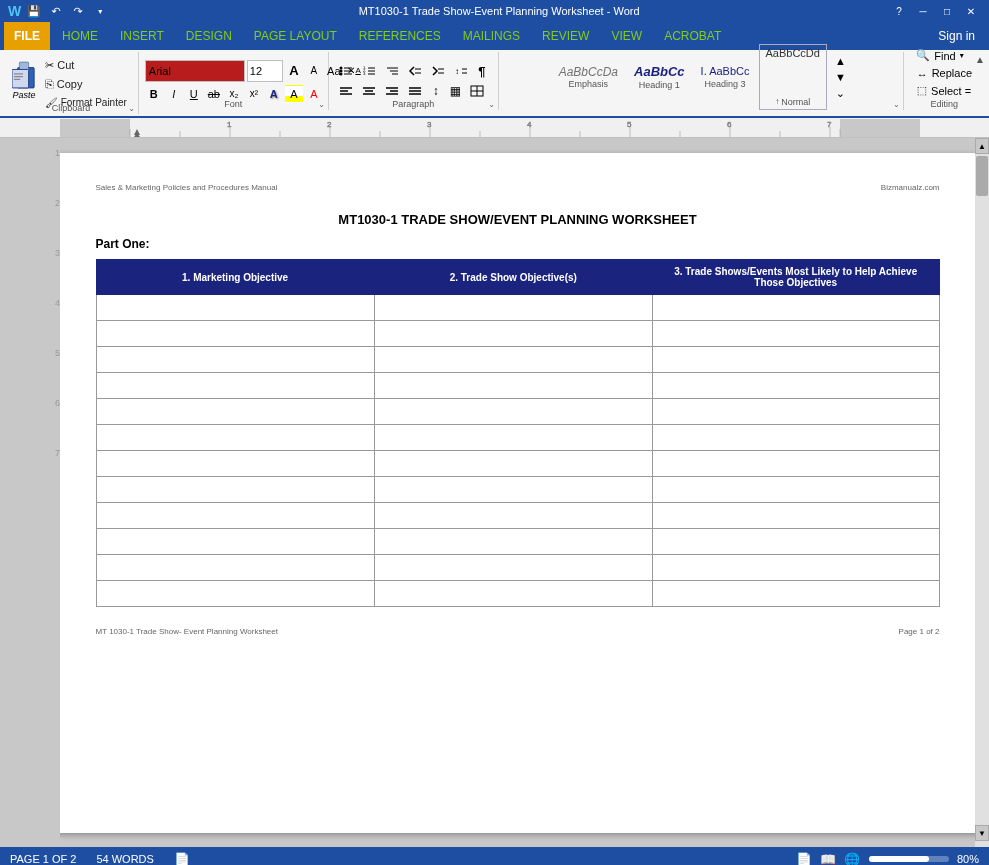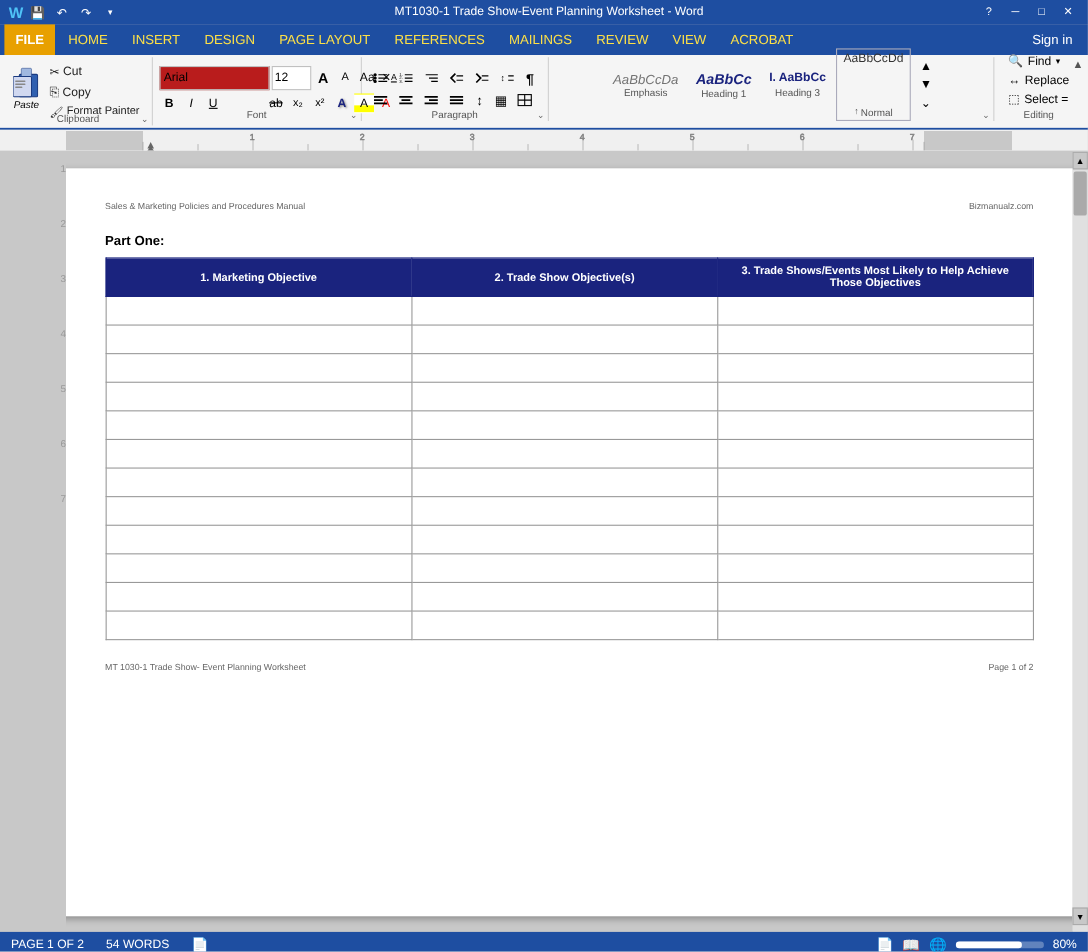--- a/index.html
+++ b/index.html
@@ -33,21 +33,21 @@
       color: white;
       padding: 4px 10px;
       font-weight: bold;
       font-size: 12px;
       cursor: pointer;
       height: 100%;
       display: flex;
       align-items: center;
     }
     .menu-item {
-      color: #fde047;
+      color: #84cc16;
       padding: 4px 10px;
       font-size: 12px;
       cursor: pointer;
     }
     .sign-in { margin-left: auto; color: white; font-size: 12px; padding: 4px 10px; }
     .ribbon-btn {
       background: transparent;
       border: none;
       cursor: pointer;
       padding: 2px 3px;
@@ -328,21 +328,21 @@
       right: 4px;
       top: 4px;
       font-size: 10px;
       cursor: pointer;
       color: #555;
     }
 
     
     .emphasis-preview { font-style: italic; color: #737373; font-size: 12px; }
     .h1-preview { color: #1a237e; font-size: 13px; font-weight: bold; font-style: italic; }
-    .h3-preview { color: #1a237e; font-size: 11px; font-weight: bold; }
+    .h3-preview { color: #1a237e; font-size: 11px; font-weight: normal; }
     .normal-preview { font-size: 11px; color: #333; }
     .qa-btn {
       background: transparent;
       border: none;
       color: white;
       cursor: pointer;
       font-size: 11px;
       width: 18px;
       height: 18px;
       display: flex;
@@ -476,21 +476,21 @@
         <input type="text" class="size-select" value="12" style="">
         <button class="small-btn" style="font-weight:bold;font-size:13px;">A</button>
         <button class="small-btn" style="font-size:10px;">A</button>
         <button class="small-btn">Aa</button>
         <button class="small-btn" style="font-size:10px;">✕<span style="text-decoration:underline;font-size:8px;">A</span></button>
       </div>
       <div class="font-row2">
         <button class="small-btn bold">B</button>
         <button class="small-btn italic">I</button>
         <button class="small-btn underline">U</button>
-        <button class="small-btn" style="text-decoration:line-through;margin-left:37px;">ab</button>
+        <button class="small-btn" style="text-decoration:line-through;">ab</button>
         <button class="small-btn" style="font-size:10px;">x₂</button>
         <button class="small-btn" style="font-size:10px;">x²</button>
         <button class="small-btn" style="color:#1a237e;font-weight:bold;text-shadow:1px 1px 2px #888;">A</button>
         <button class="small-btn" style="background:linear-gradient(to bottom, #fff 60%, yellow 40%);">A</button>
         <button class="small-btn" style="color:red;">A</button>
       </div>
       <div class="section-label">Font</div>
       <div class="section-expand">⌄</div>
     </div>
 
@@ -696,20 +696,21 @@
   </div>
 
   <div id="doc-area">
     <div id="page">
 
       <div class="page-header">
         <span>Sales &amp; Marketing Policies and Procedures Manual</span>
         <span>Bizmanualz.com</span>
       </div>
 
+      <div class="doc-title">MT1030-1 TRADE SHOW/EVENT PLANNING WORKSHEET</div>
 
       <div class="part-one">Part One:</div>
 
       <table class="doc-table">
         <thead>
           <tr>
             <th style="width:33%;">1. Marketing Objective</th>
             <th style="width:33%;">2. Trade Show Objective(s)</th>
             <th style="width:34%;">3. Trade Shows/Events Most Likely to Help Achieve Those Objectives</th>
           </tr>

